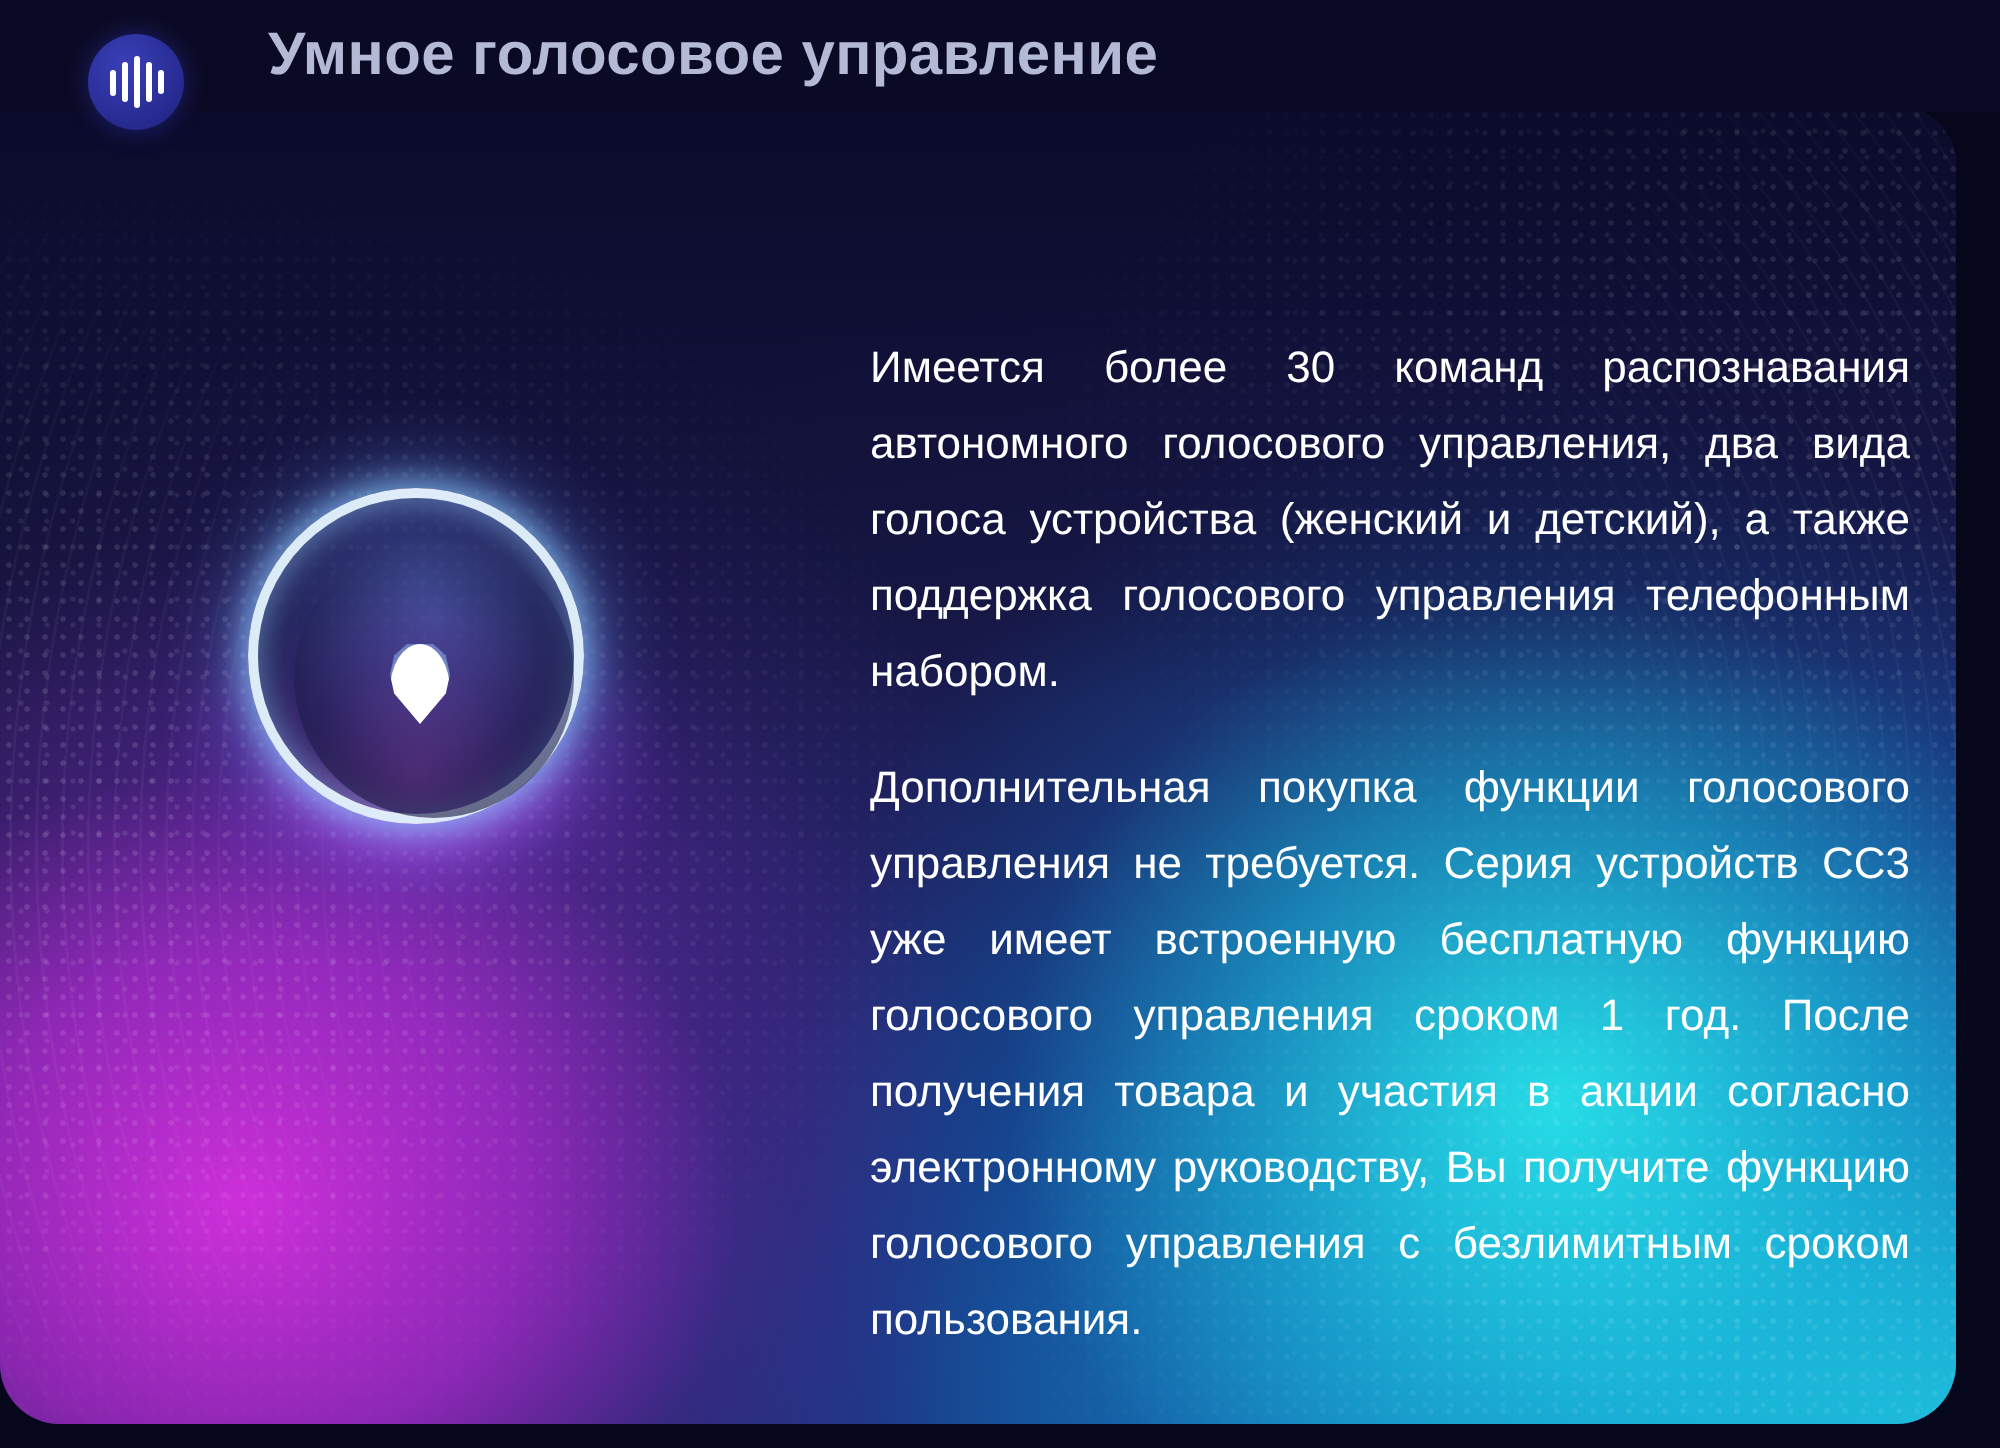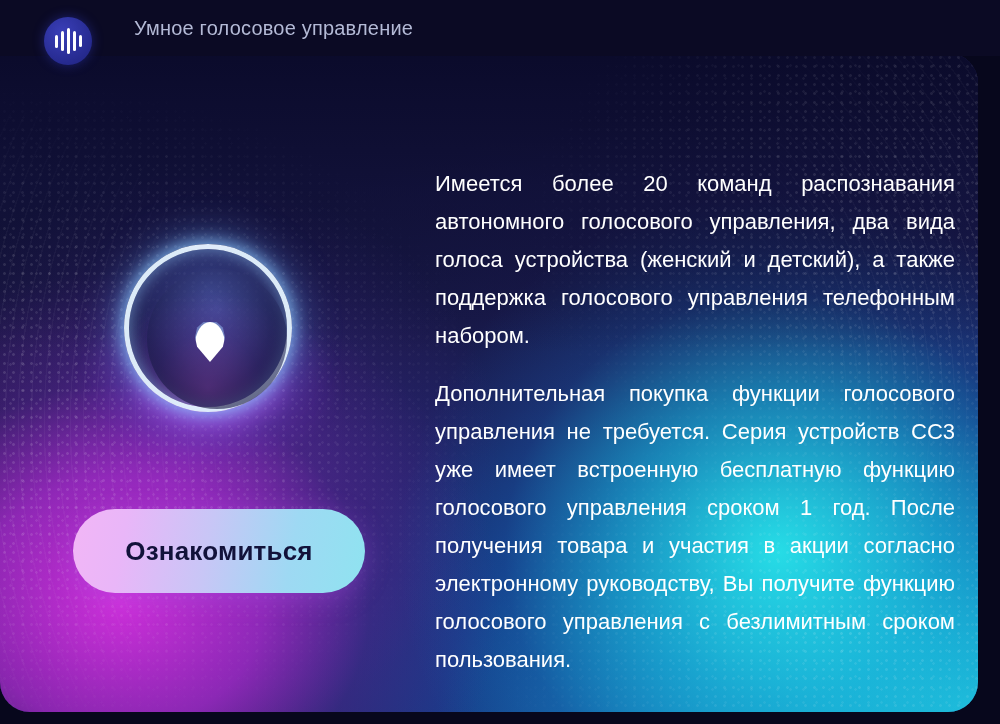--- a/index.html
+++ b/index.html
@@ -28,21 +28,21 @@
   }
   .header-icon .bar { width:3px; background:#fff; border-radius:1.5px; display:block; }
   .header-icon .b1 { height:13px; }
   .header-icon .b2 { height:20px; }
   .header-icon .b3 { height:26px; }
   .header-icon .b4 { height:20px; }
   .header-icon .b5 { height:12px; }
   .header-title {
     position:absolute; left:134px; top:0; height:56px;
     display:flex; align-items:center;
-    font-size:20px; font-weight:400; color:#b4bad6;
+    font-size:30px; font-weight:700; color:#b4bad6;
     letter-spacing:.2px; white-space:nowrap;
   }
 
   
   .card {
     position:absolute; left:0; top:53px; width:978px; height:659px;
     border-radius:0 30px 30px 30px;
     overflow:hidden;
     background:#16174a;
   }
@@ -179,26 +179,23 @@
     <div class="halftone"></div>
 
     <div class="orb-wrap">
       <div class="orb-glow-bottom"></div>
       <div class="orb-ring">
         <div class="orb-inner-shade"></div>
       </div>
       <div class="orb-pin"></div>
     </div>
 
-    <button class="cta">
-      <span class="cta-label">Ознакомиться</span>
-    </button>
 
     <div class="text-col">
-      <p class="para">Имеется более 20 команд распознавания автономного голосового управления, два вида голоса устройства (женский и детский), а также поддержка голосового управления телефонным набором.</p>
+      <p class="para">Имеется более 30 команд распознавания автономного голосового управления, два вида голоса устройства (женский и детский), а также поддержка голосового управления телефонным набором.</p>
       <p class="para">Дополнительная покупка функции голосового управления не требуется. Серия устройств CC3 уже имеет встроенную бесплатную функцию голосового управления сроком 1 год. После получения товара и участия в акции согласно электронному руководству, Вы получите функцию голосового управления с безлимитным сроком пользования.</p>
     </div>
   </div>
 
   <div class="header">
     <div class="header-title">Умное голосовое управление</div>
   </div>
   <div class="header-icon">
     <span class="bar b1"></span>
     <span class="bar b2"></span>

